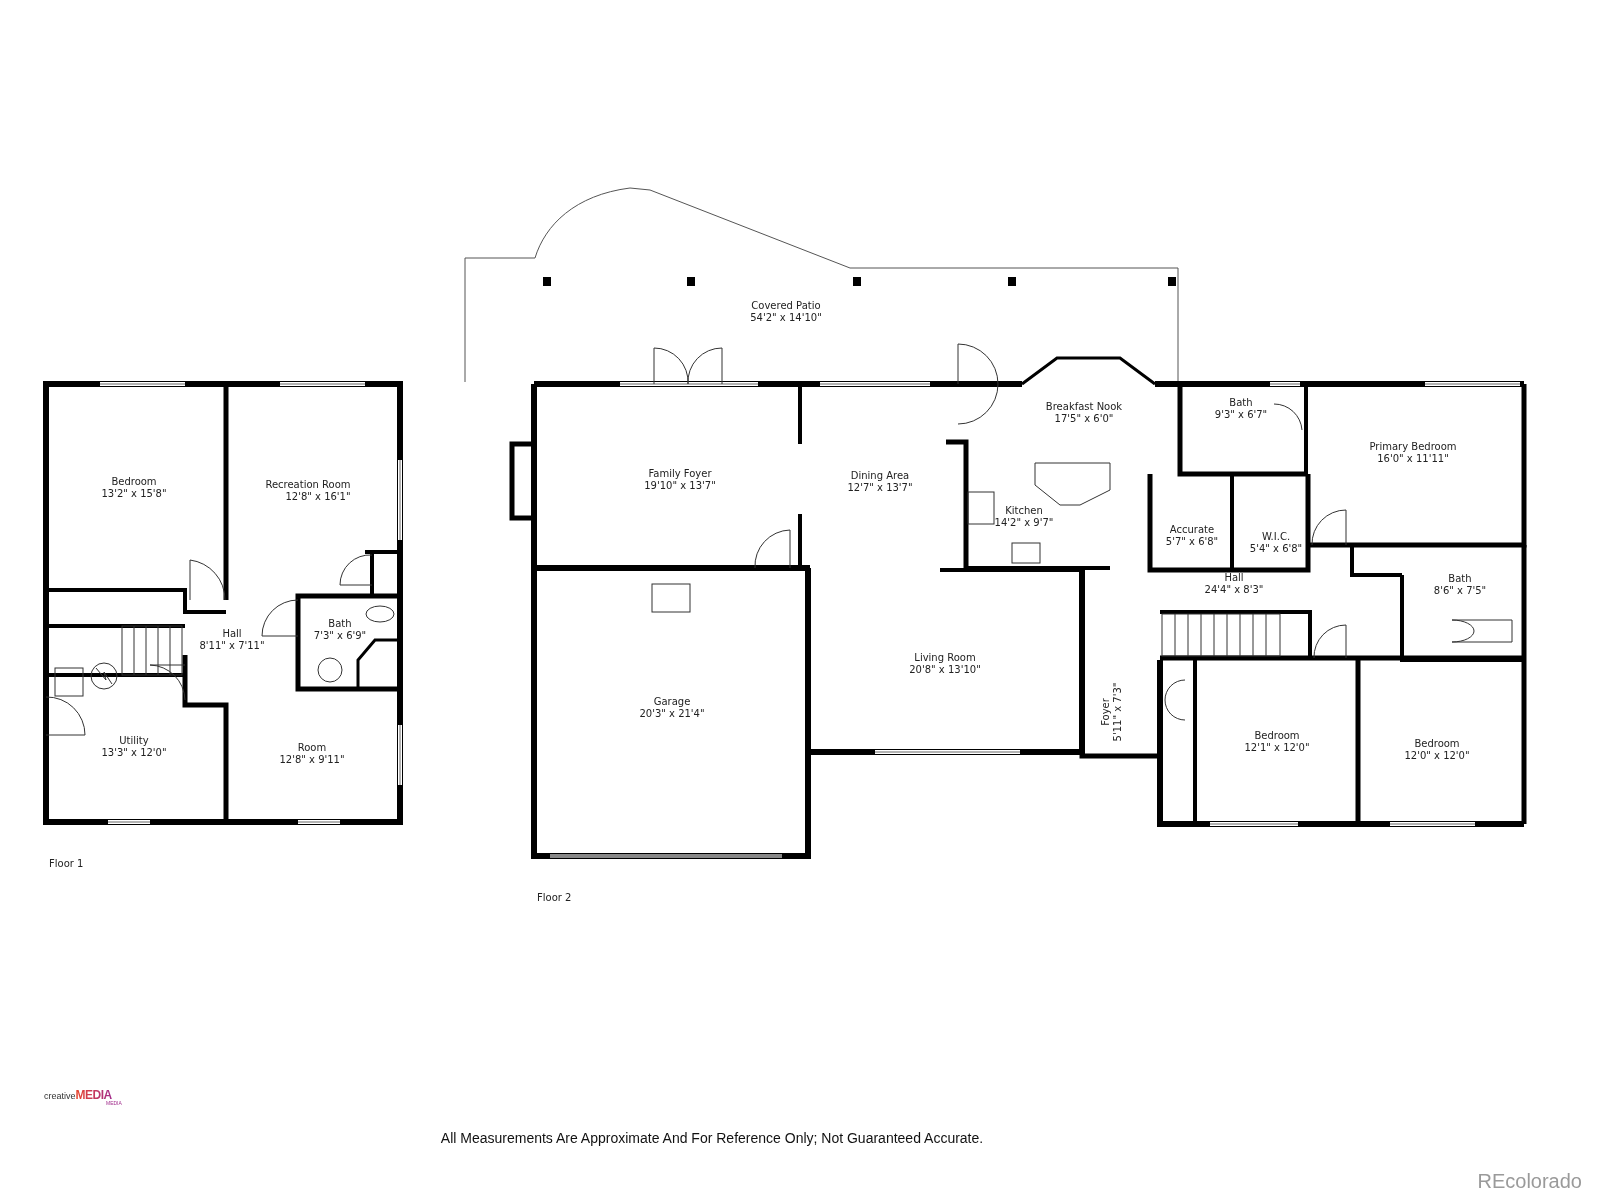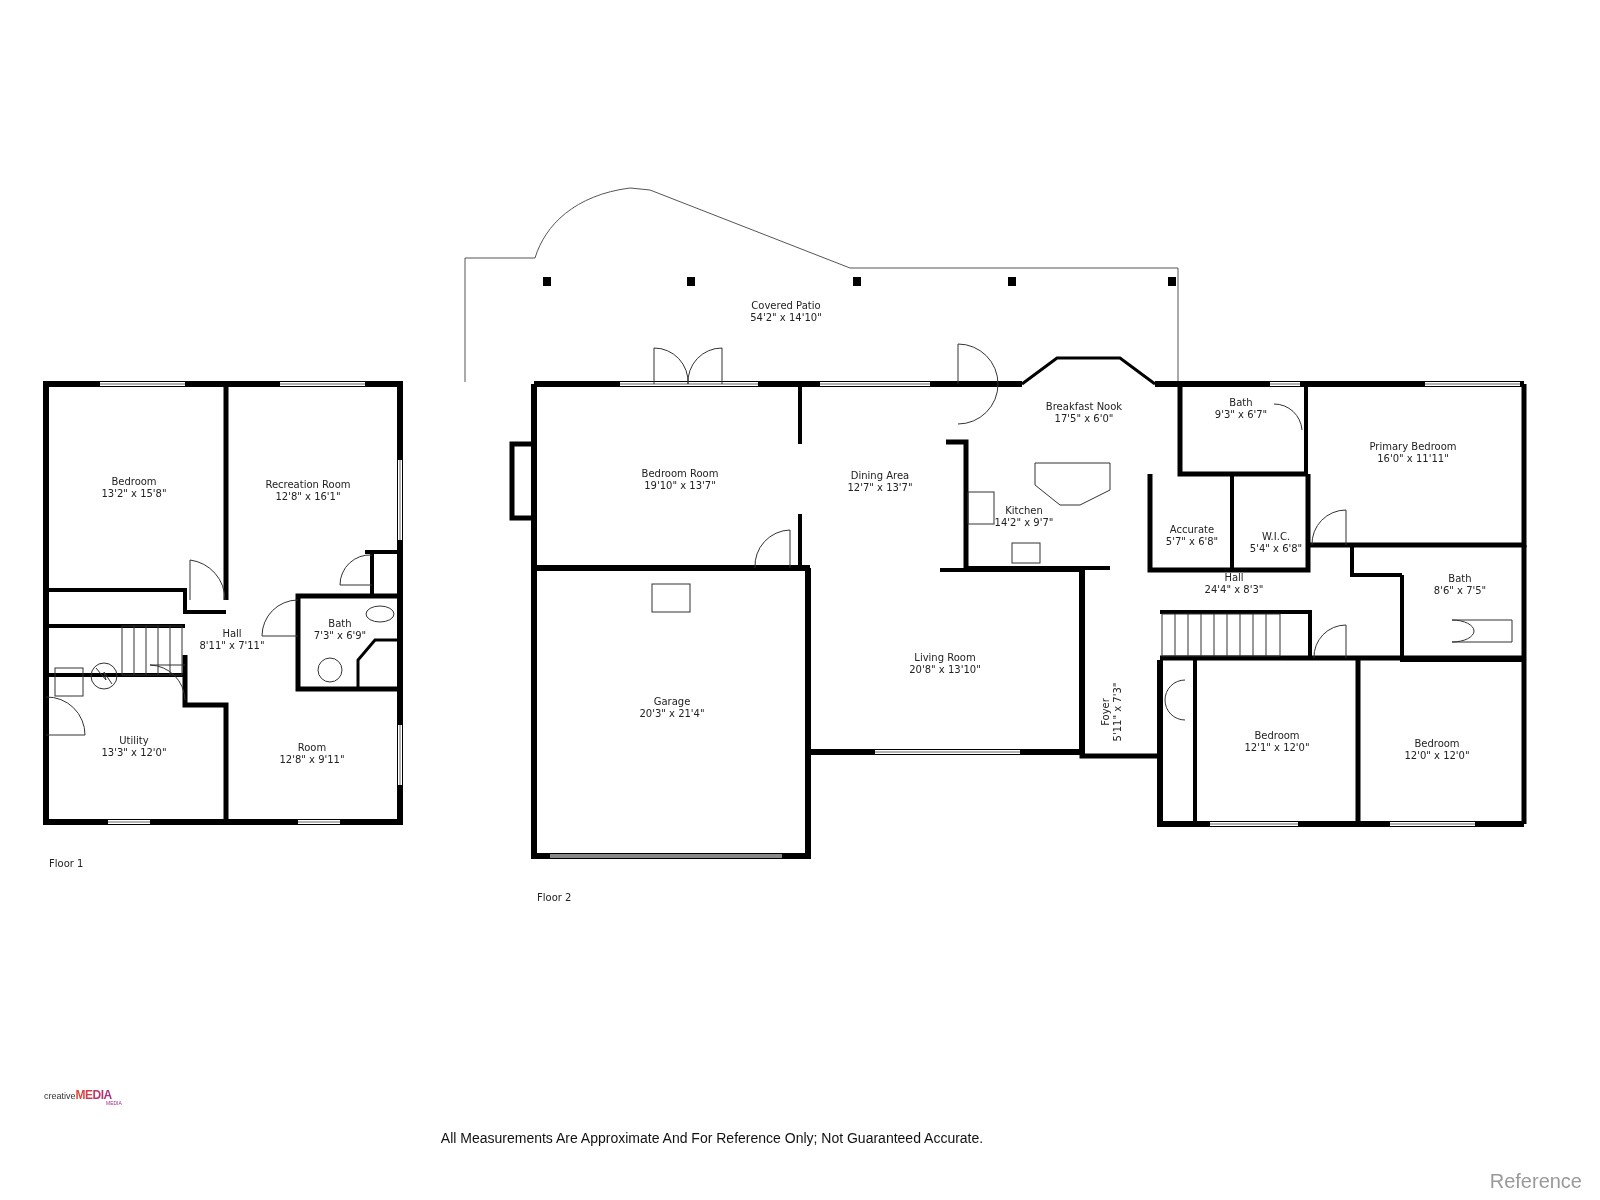--- a/index.html
+++ b/index.html
@@ -171,21 +171,21 @@
       <path d="M1346,658 L1346,625 A32,32 0 0 0 1314,658"></path>
       <path d="M1165,700 A20,20 0 0 1 1185,680 M1165,700 A20,20 0 0 0 1185,720"></path>
     </g>
   </g>
 </svg>
 
 <div class="lbl" style="left:134px;top:476px;">
   <span>Bedroom</span>
   <span>13'2" x 15'8"</span>
 </div>
-<div class="lbl" style="left:308px;top:479px;">
+<div class="lbl" style="left:308px;top:479px;text-align:right;">
   <span>Recreation Room</span>
   <span>12'8" x 16'1"</span>
 </div>
 <div class="lbl" style="left:232px;top:628px;">
   <span>Hall</span>
   <span>8'11" x 7'11"</span>
 </div>
 <div class="lbl" style="left:340px;top:618px;">
   <span>Bath</span>
   <span>7'3" x 6'9"</span>
@@ -198,21 +198,21 @@
   <span>Room</span>
   <span>12'8" x 9'11"</span>
 </div>
 <div class="floor-label" style="left:49px;top:858px;">Floor 1</div>
 
 <div class="lbl" style="left:786px;top:300px;">
   <span>Covered Patio</span>
   <span>54'2" x 14'10"</span>
 </div>
 <div class="lbl" style="left:680px;top:468px;">
-  <span>Bedroom Room</span>
+  <span>Family Foyer</span>
   <span>19'10" x 13'7"</span>
 </div>
 <div class="lbl" style="left:880px;top:470px;">
   <span>Dining Area</span>
   <span>12'7" x 13'7"</span>
 </div>
 <div class="lbl" style="left:1084px;top:401px;">
   <span>Breakfast Nook</span>
   <span>17'5" x 6'0"</span>
 </div>
@@ -264,13 +264,13 @@
   <span>Bedroom</span>
   <span>12'0" x 12'0"</span>
 </div>
 <div class="floor-label" style="left:537px;top:892px;">Floor 2</div>
 
 <div class="brand">
   <span>creative</span><b>MEDIA</b>
   <small>MEDIA</small>
 </div>
 <div class="disclaimer">All Measurements Are Approximate And For Reference Only; Not Guaranteed Accurate.</div>
-<div class="watermark">Reference</div>
+<div class="watermark">REcolorado</div>
 
 </body></html>

